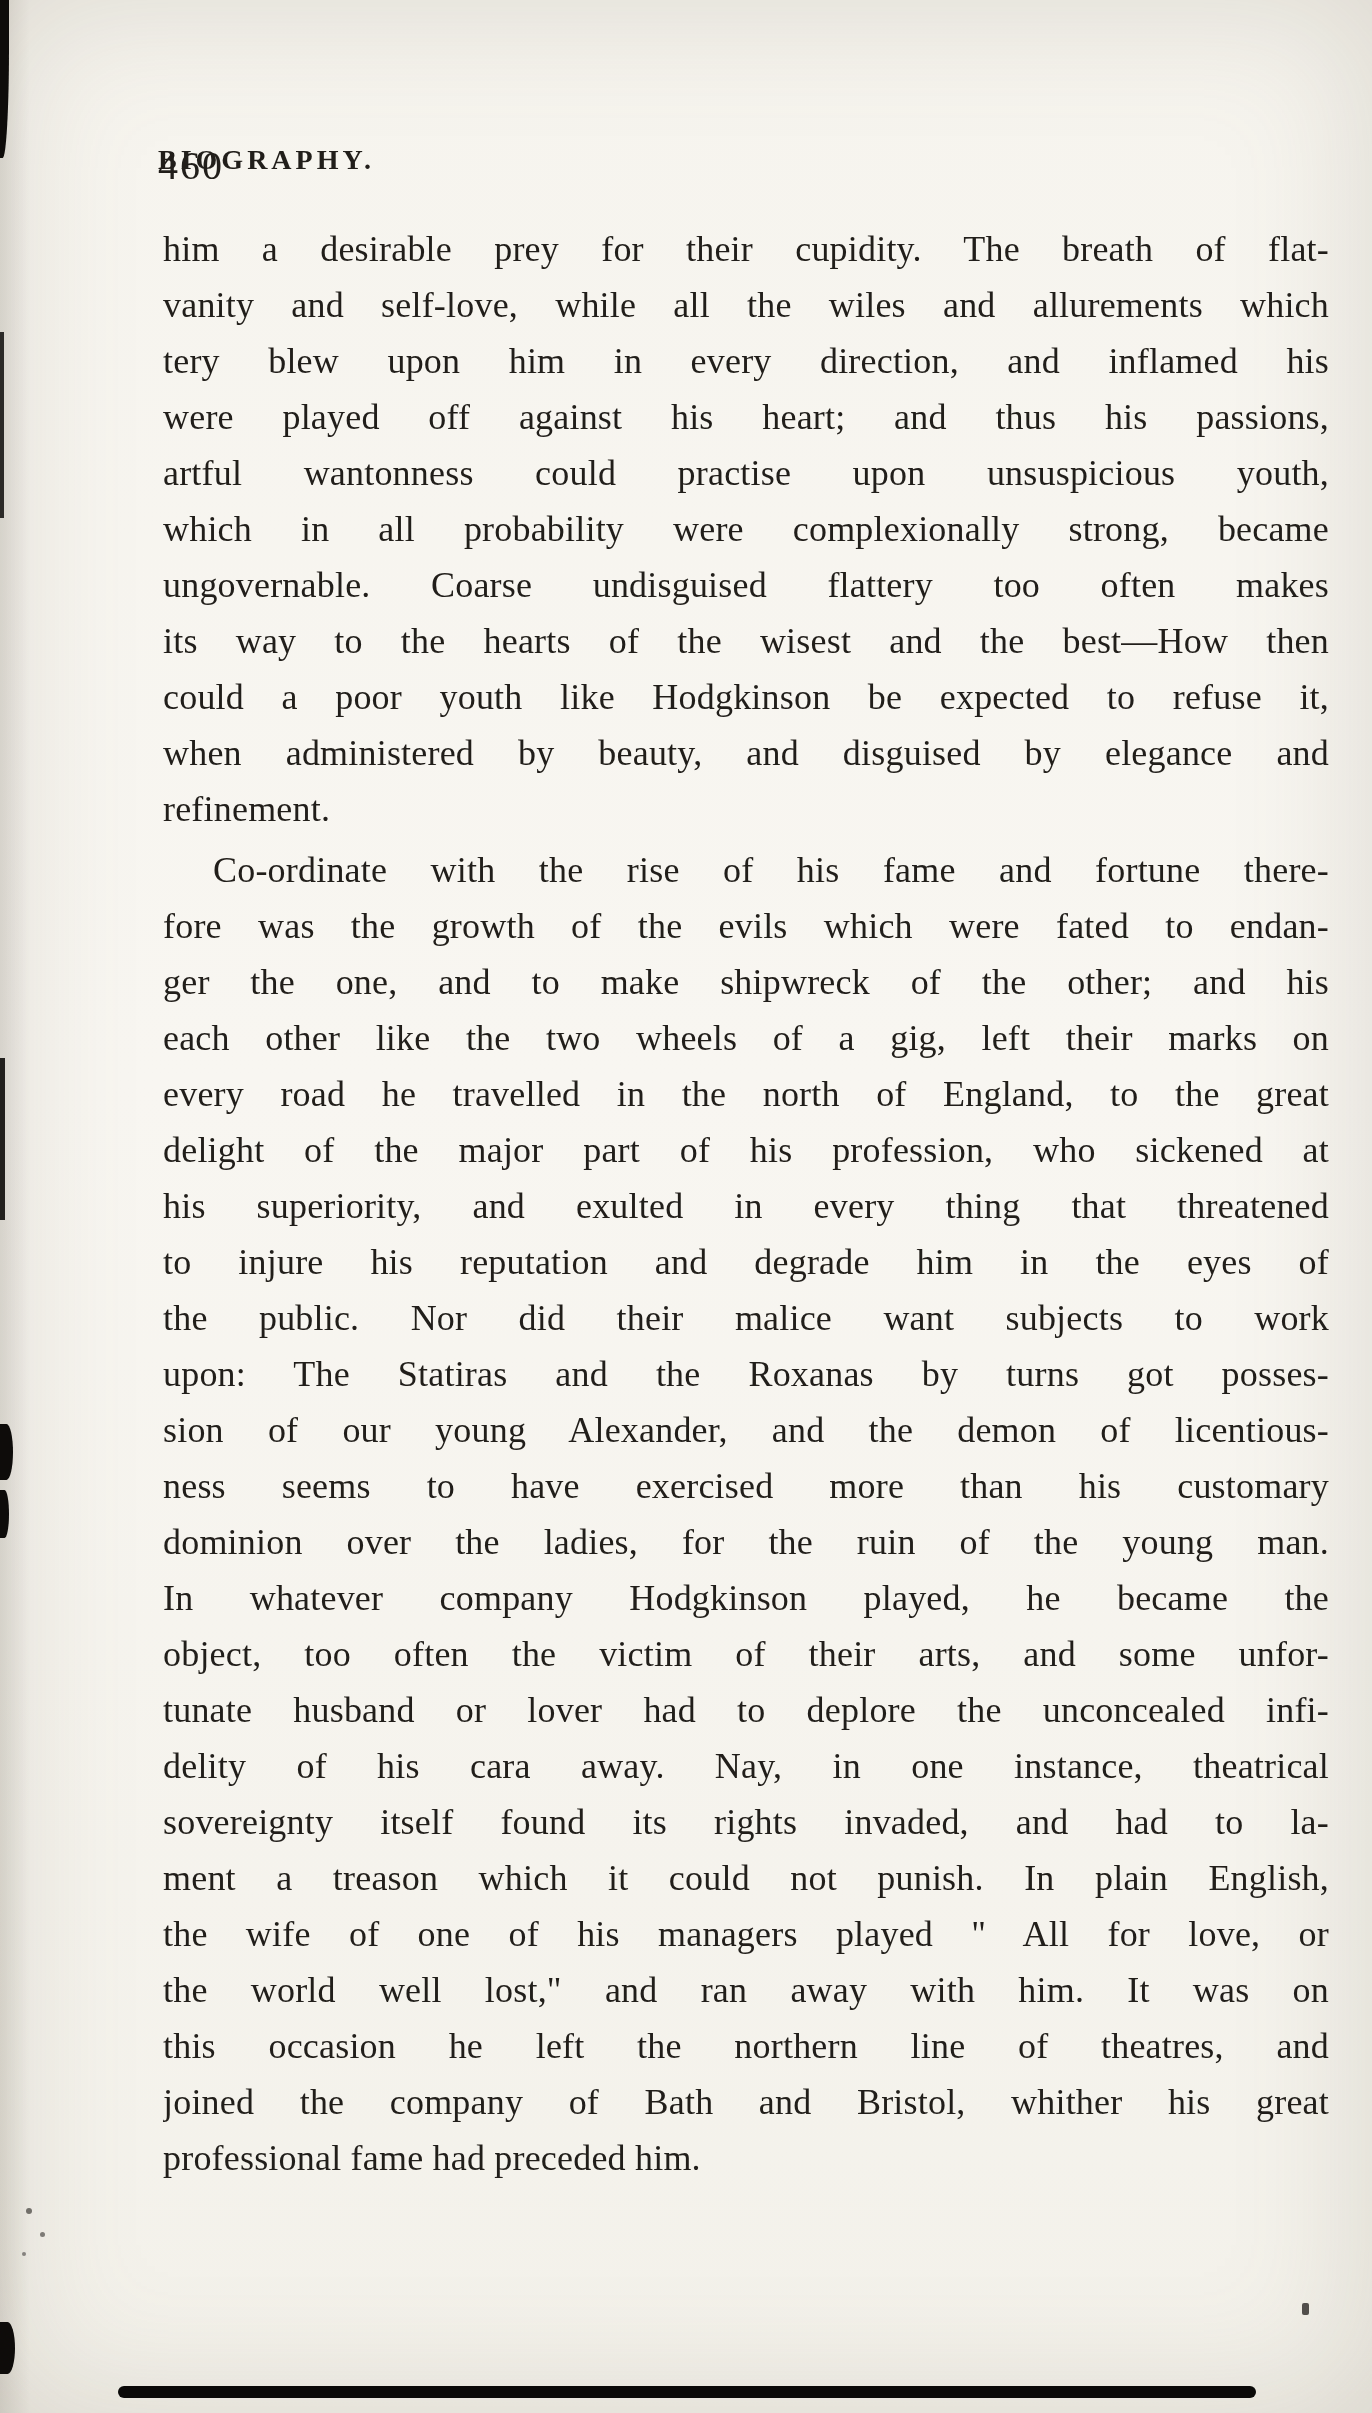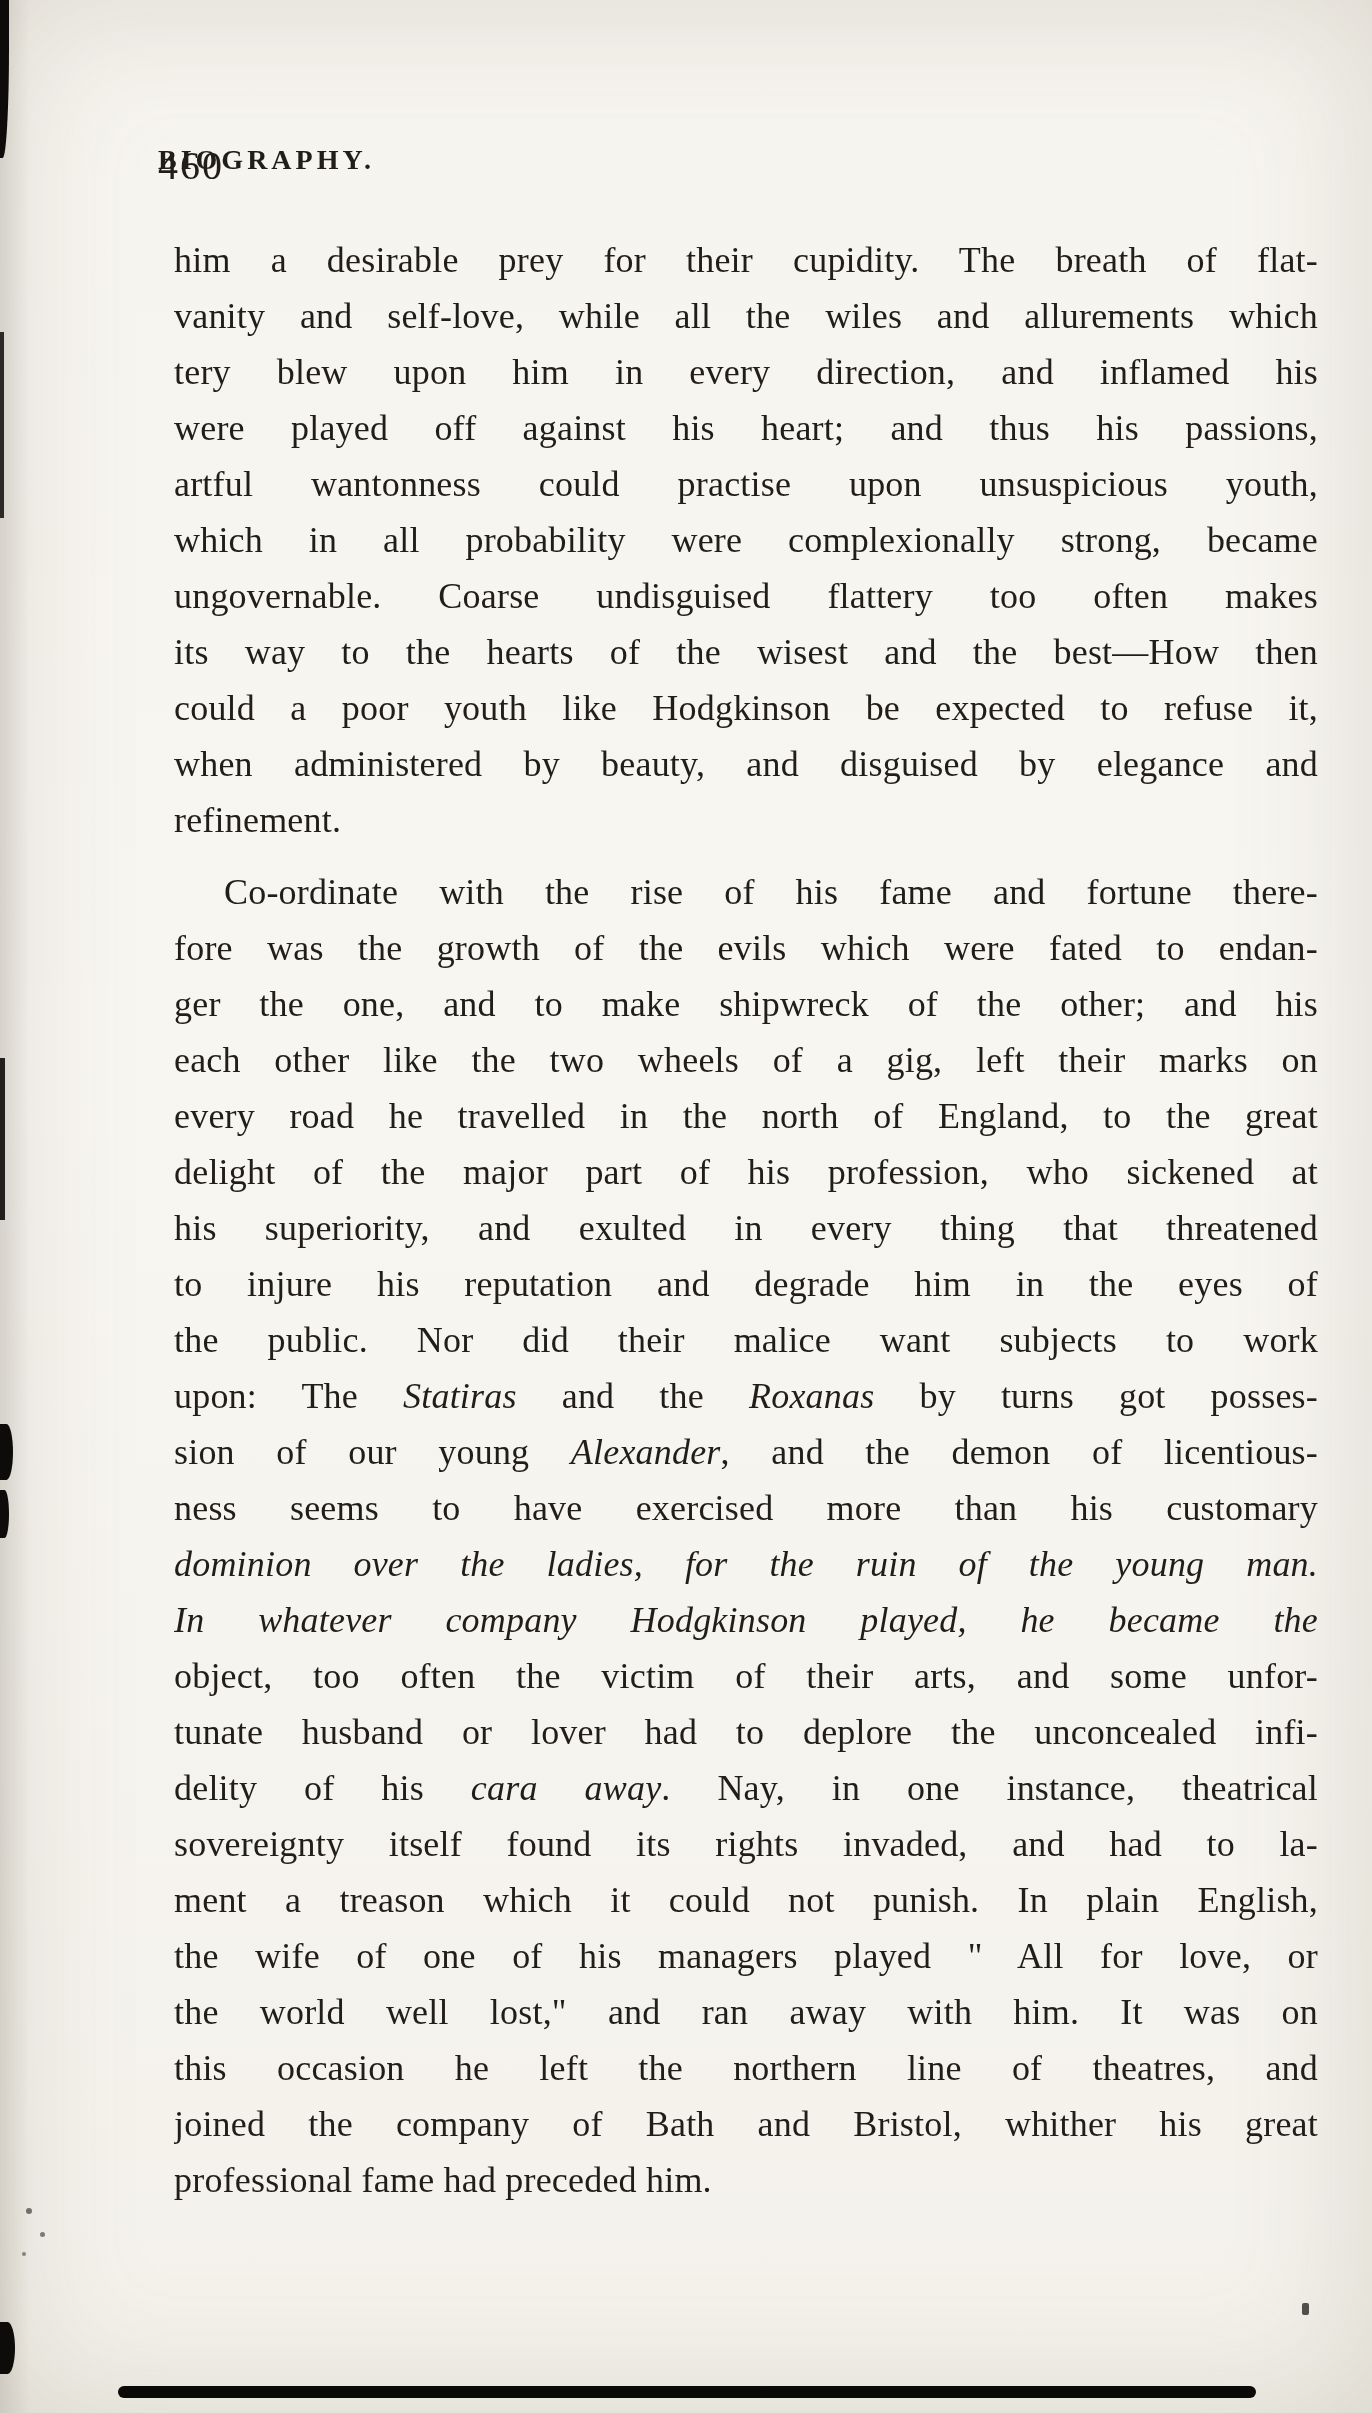--- a/index.html
+++ b/index.html
@@ -41,31 +41,31 @@
   .running-head {
     position:absolute; left:0; right:0; top:6px;
     text-align:left;
     font-size:28px; font-weight:700; letter-spacing:4px;
   }
 
   .text-block {
     position:absolute; left:158px; top:216px; width:1176px;
     font-size:36px; line-height:56px; letter-spacing:0.2px;
   }
-  .para { margin:16px; }
+  .para { margin:5px; }
   .line {
     height:56px;
     text-align:justify;
     text-align-last:justify;
     white-space:normal;
     overflow:hidden;
   }
   .line.last-line { text-align-last:left; }
   .line.indent { text-indent:50px; }
-  .it { font-style:italic; }
+  .it { }
 </style>
 </head>
 <body>
 
 <div class="page">
   <div class="edge-shade"></div>
 
   <div class="artifact a-top"></div>
   <div class="artifact a-line1"></div>
   <div class="artifact a-line2"></div>

